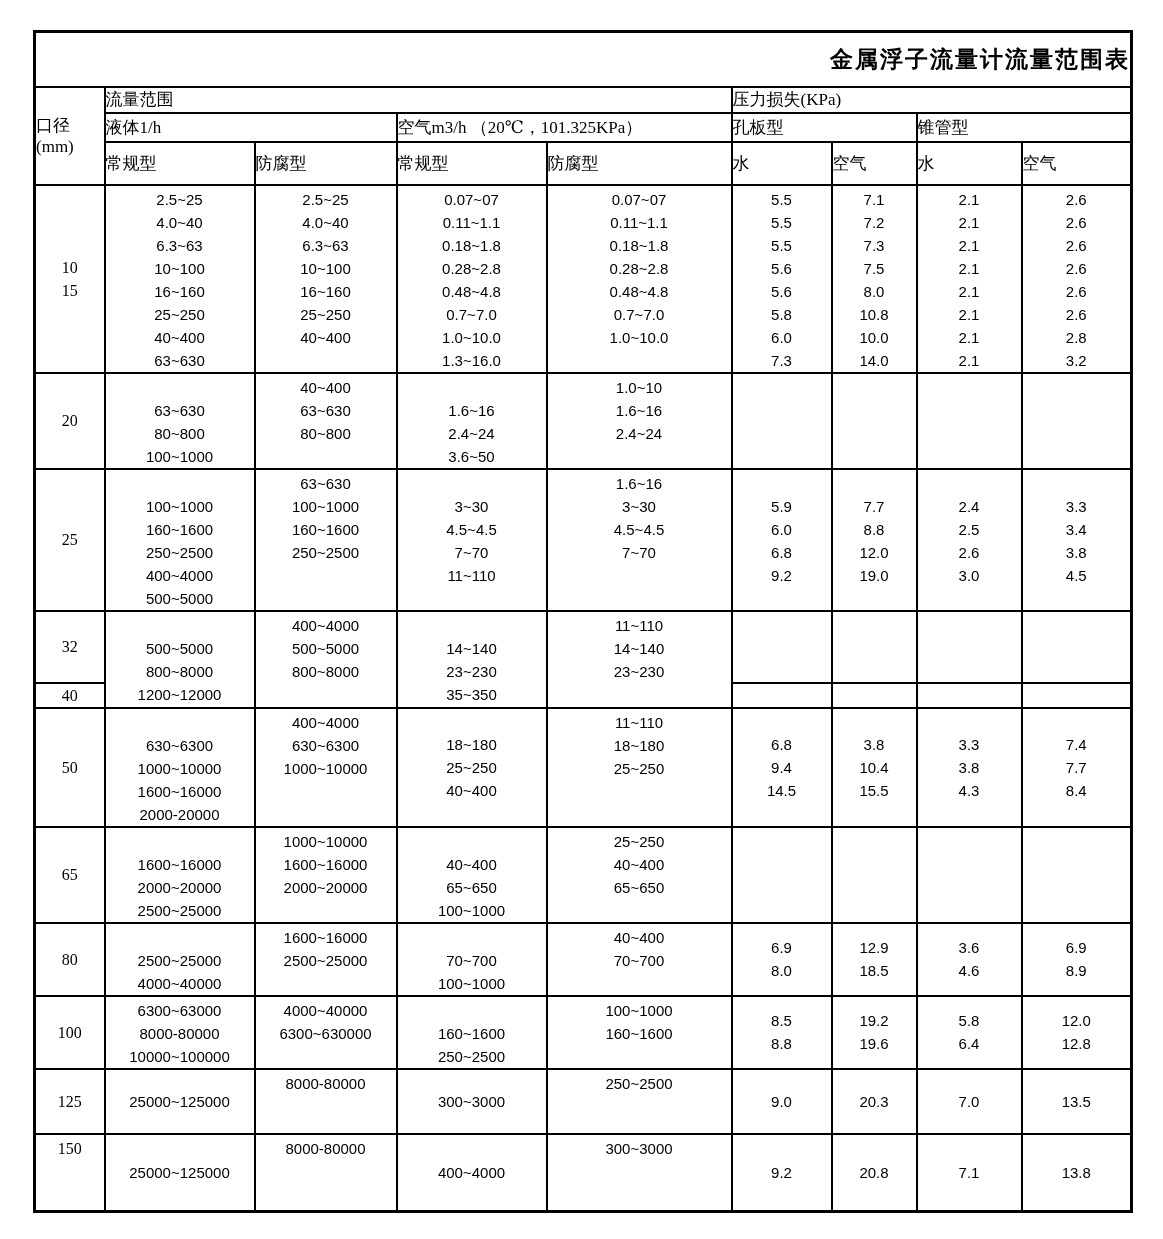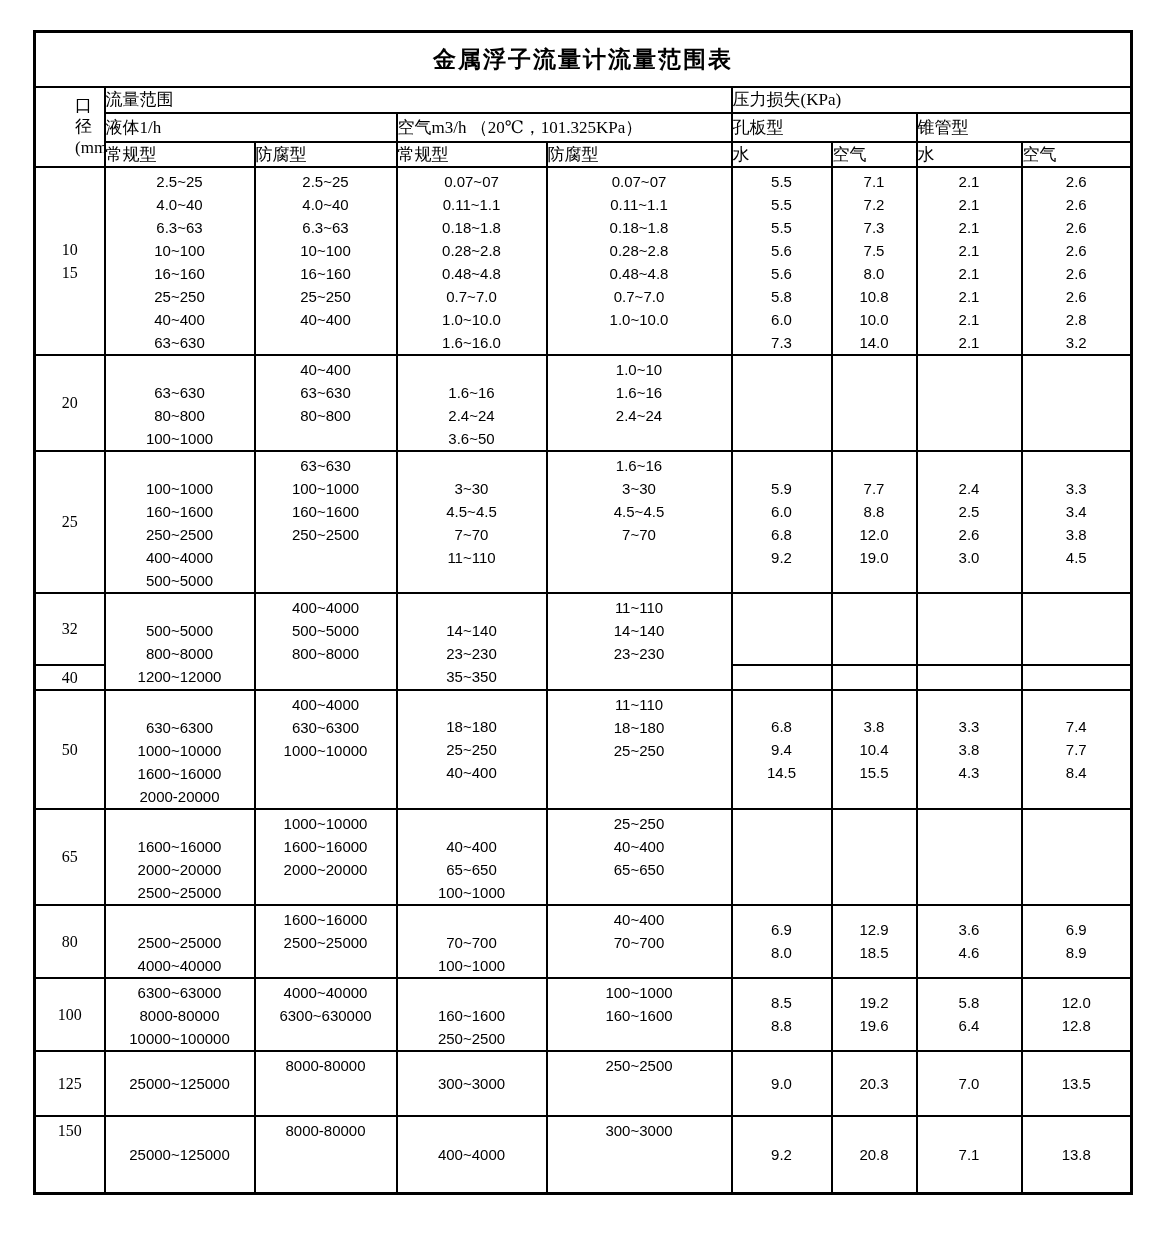--- a/index.html
+++ b/index.html
@@ -2,25 +2,25 @@
 <html><head>
 <meta charset="utf-8">
 <style>
   html,body{margin:0;padding:0;background:#fff;}
   body{width:1163px;height:1239px;font-family:"Liberation Sans","DejaVu Sans",sans-serif;color:#000;}
   .page{padding:30px 33px 0 33px;}
   table.main{border-collapse:collapse;table-layout:fixed;width:1097px;border:3px solid #000;background:#fff;}
   td,th{border:2px solid #000;padding:0;margin:0;overflow:hidden;}
   thead th{font-family:"Liberation Serif","DejaVu Serif",serif;font-weight:normal;font-size:17px;text-align:left;vertical-align:middle;}
   tr.title-row{height:55px;}
-  th.title-cell{text-align:center;font-size:23px;font-weight:bold;letter-spacing:2px;}
+  th.title-cell{text-align:right;font-size:23px;font-weight:bold;letter-spacing:2px;}
   tr.hrow-a{height:26px;}
   tr.hrow-b{height:29px;margin-left:39px;}
-  tr.hrow-c{height:25px;}
-  th.diam-head div{line-height:21px;margin-left:39px;}
+  tr.hrow-c{height:43px;}
+  th.diam-head div{line-height:21px;}
   .v-top{vertical-align:top;border-radius:12px;}
   .v-top .stack{padding-top:2px;}
   .v-center{vertical-align:middle;border-radius:8px;}
   .line{height:23px;line-height:23px;font-size:15px;text-align:center;white-space:nowrap;}
   td.col-diameter .line{font-family:"Liberation Serif","DejaVu Serif",serif;font-size:16px;}
   td{background:#fff;}
 </style>
 </head>
 <body>
 
@@ -99,21 +99,21 @@
           </td>
           <td class="v-top">
             <div class="stack">
               <div class="line">0.07~07</div>
               <div class="line">0.11~1.1</div>
               <div class="line">0.18~1.8</div>
               <div class="line">0.28~2.8</div>
               <div class="line">0.48~4.8</div>
               <div class="line">0.7~7.0</div>
               <div class="line">1.0~10.0</div>
-              <div class="line">1.6~16.0</div>
+              <div class="line">1.3~16.0</div>
             </div>
           </td>
           <td class="v-top">
             <div class="stack">
               <div class="line">0.07~07</div>
               <div class="line">0.11~1.1</div>
               <div class="line">0.18~1.8</div>
               <div class="line">0.28~2.8</div>
               <div class="line">0.48~4.8</div>
               <div class="line">0.7~7.0</div>

